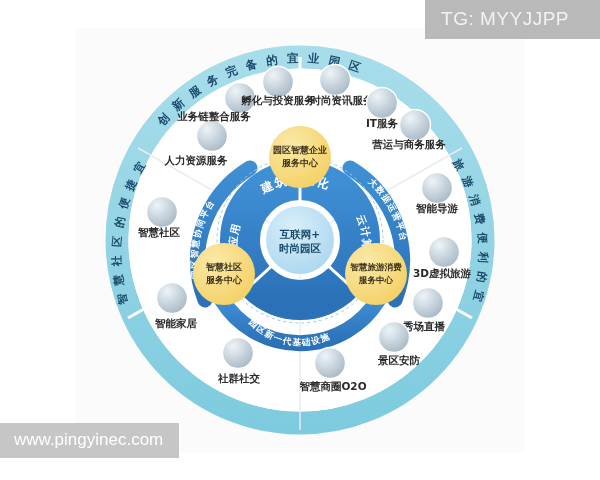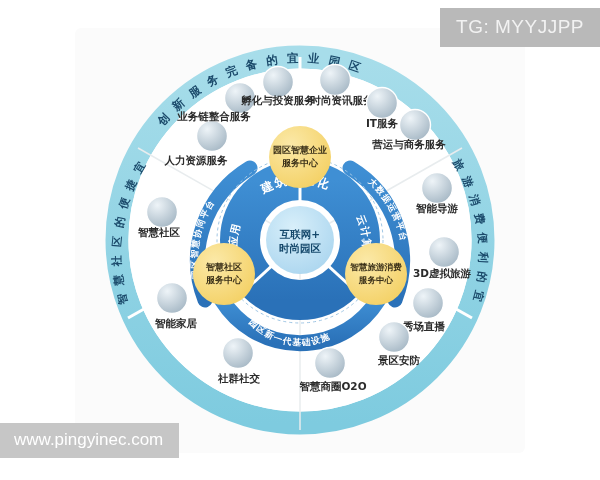--- a/index.html
+++ b/index.html
@@ -8,24 +8,24 @@
     background:#ffffff;
     font-family:"DejaVu Sans","Liberation Sans",sans-serif;
     overflow:hidden;position:relative;
   }
   #stage{position:absolute;inset:0;width:600px;height:480px;}
   .panel{
     position:absolute;left:75px;top:28px;width:450px;height:425px;
     background:#fbfbfb;border-radius:6px;
   }
   .watermark-tg{
-    position:absolute;right:0;top:8px;
+    position:absolute;right:0;top:0;
     background:#b9b9b9;color:#f2f2f2;
     font-size:19px;letter-spacing:.5px;
-    padding:8px 16px 9px 16px;
+    padding:8px 31px 9px 16px;
     font-family:"Liberation Sans",sans-serif;
     z-index:60;
   }
   .watermark-url{
     position:absolute;left:0;bottom:22px;
     background:#c6c6c6;color:#ffffff;
     font-size:17px;padding:7px 16px 8px 14px;
     font-family:"Liberation Sans",sans-serif;
     z-index:60;
     text-align:right;

